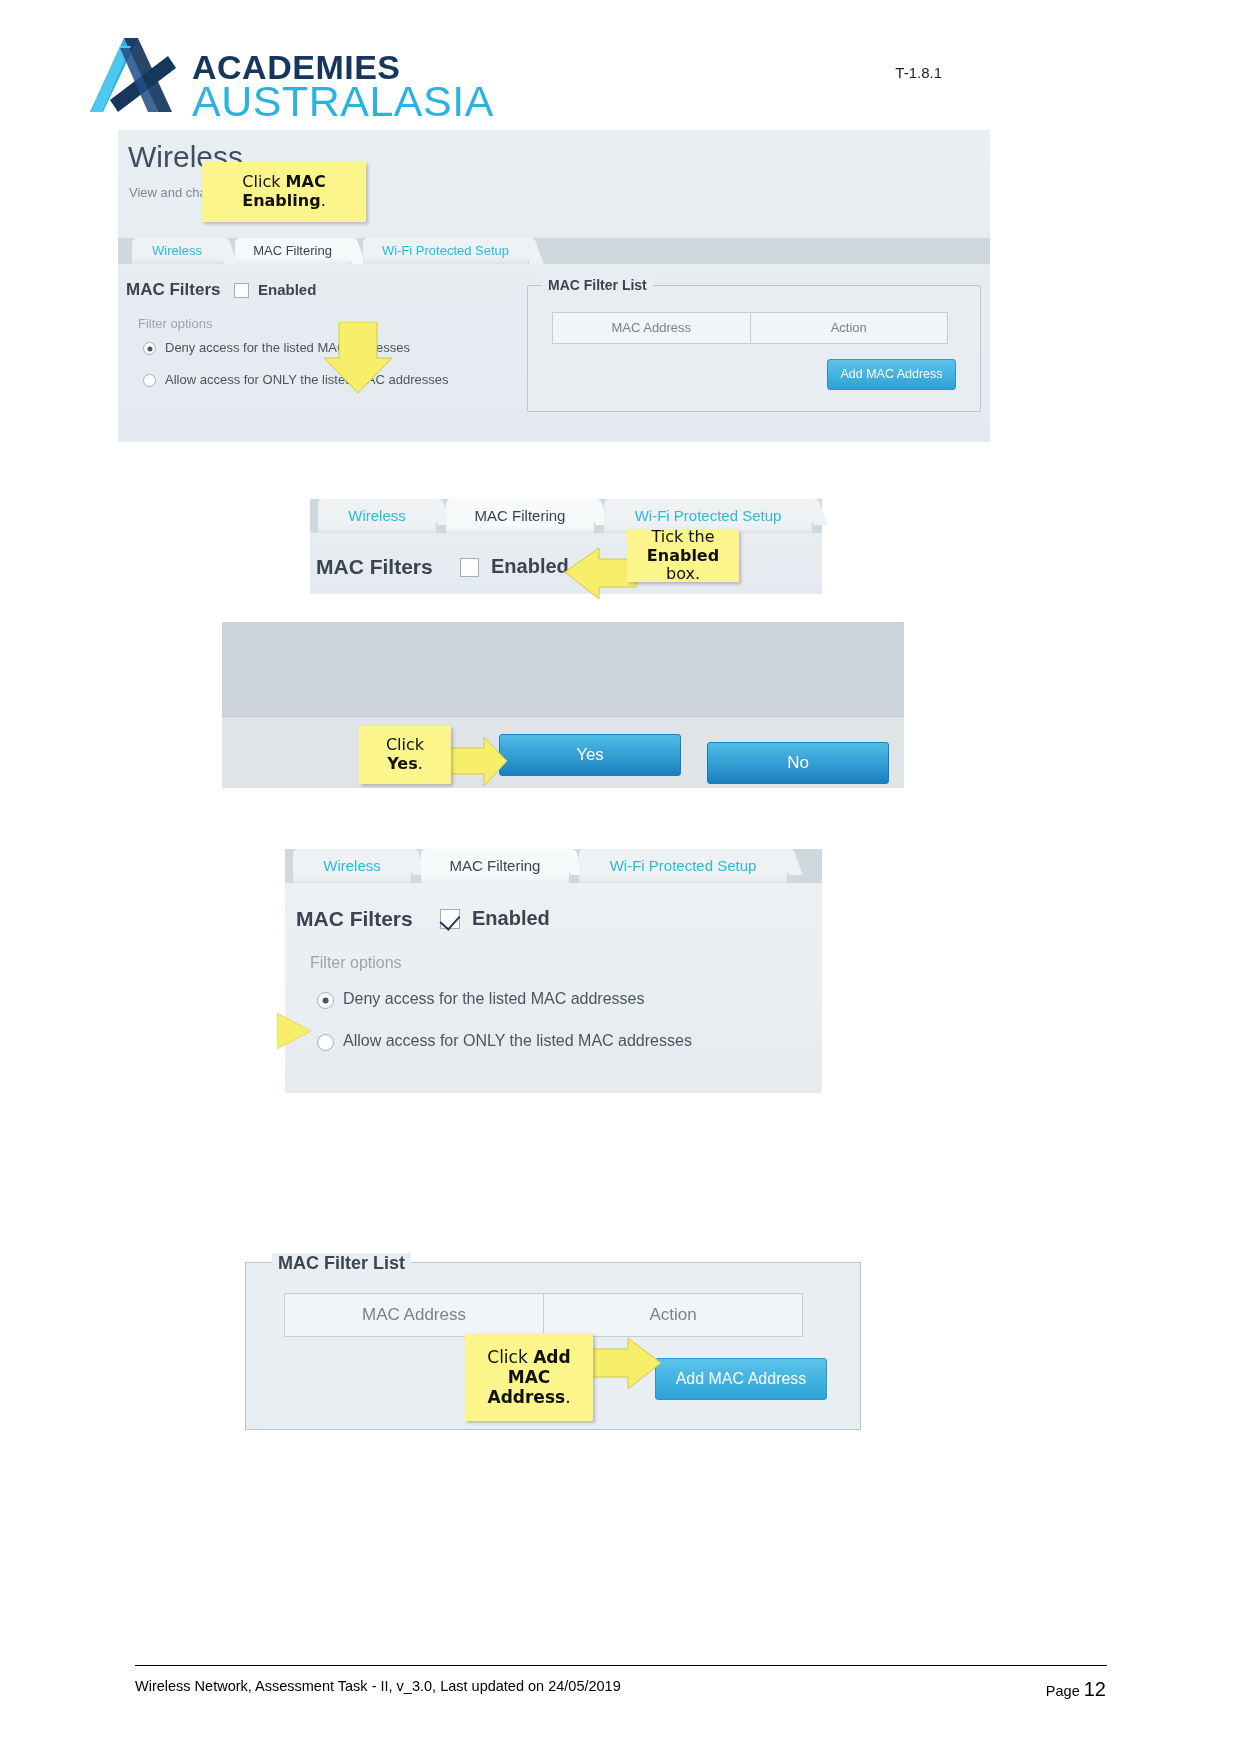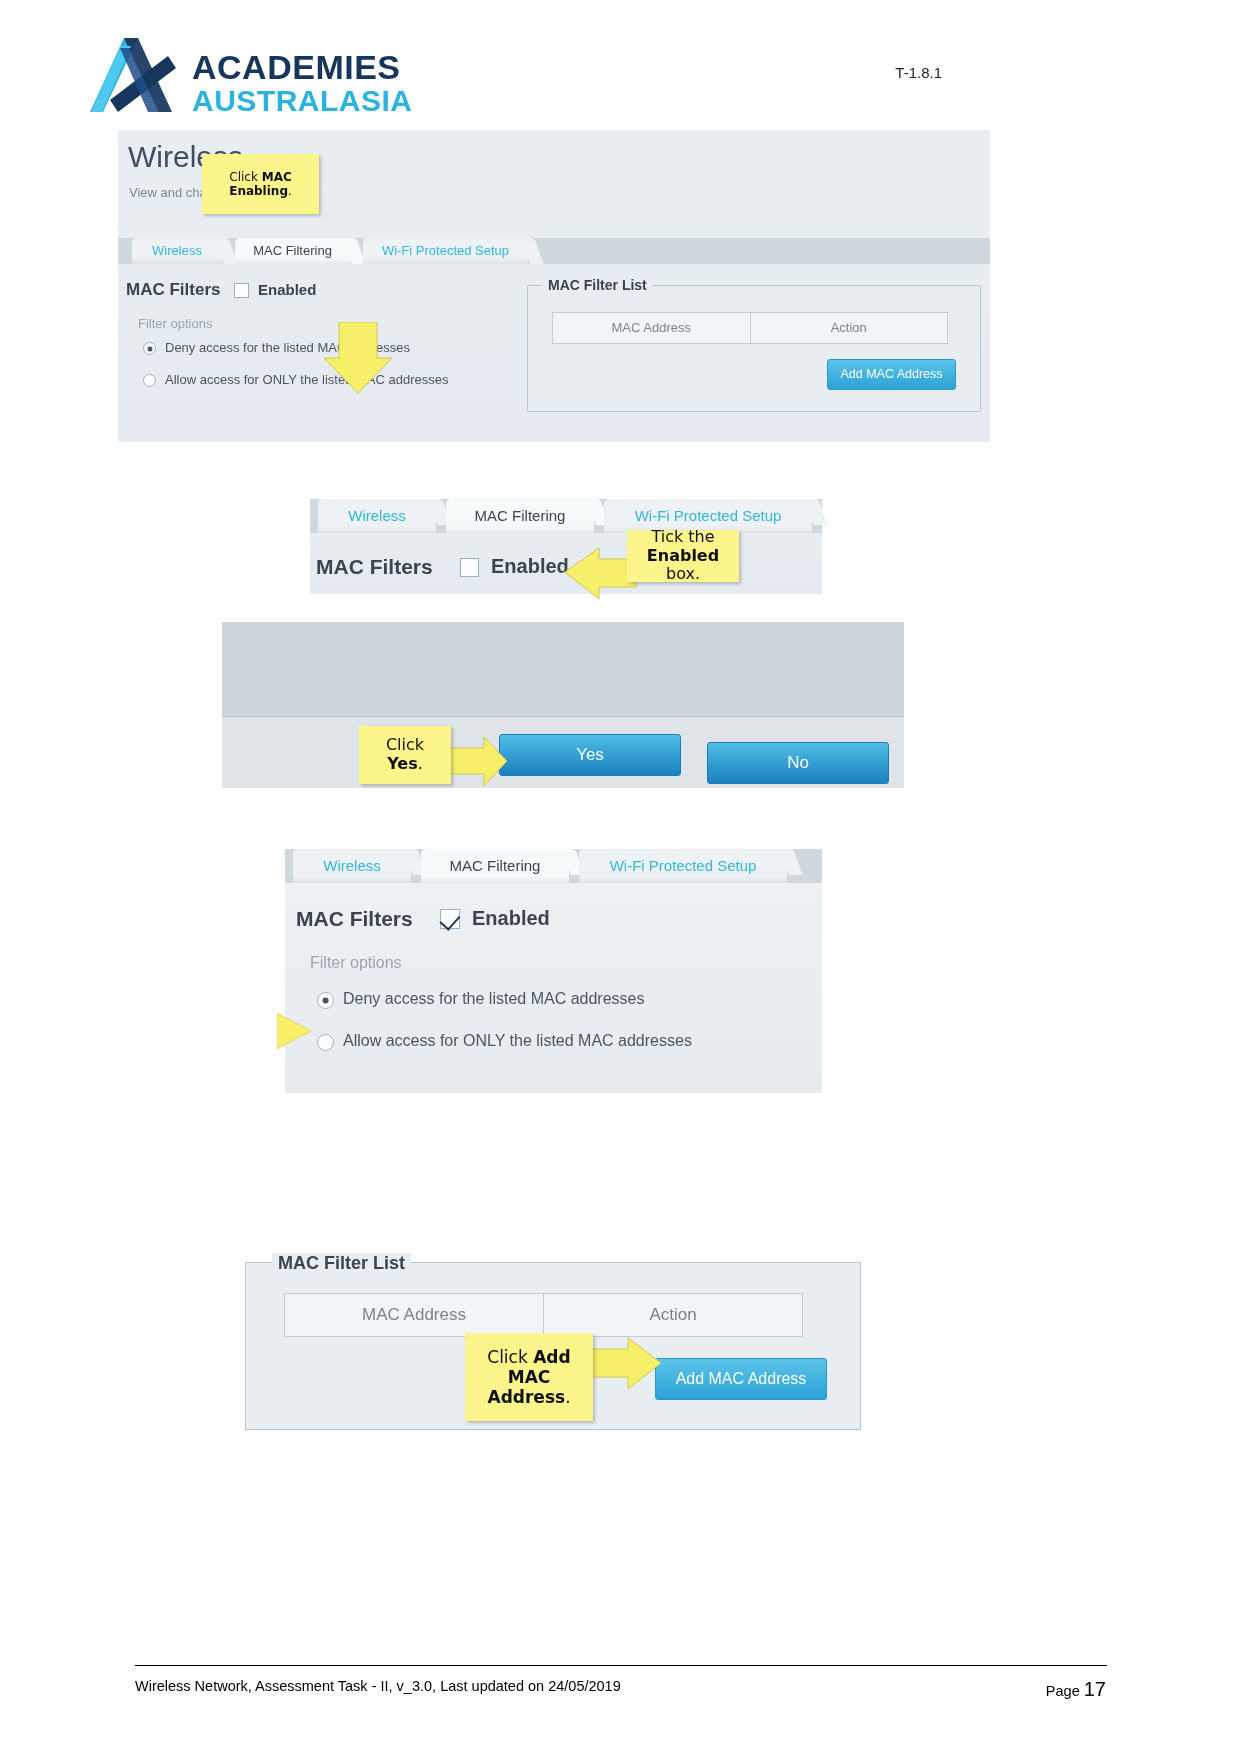--- a/index.html
+++ b/index.html
@@ -7,21 +7,21 @@
     width:1241px;height:1754px;background:#ffffff;
     font-family:"Liberation Sans", sans-serif;
     position:relative;overflow:hidden;
   }
 
   
   .doc-header{position:absolute;left:0;top:0;width:1077px;height:130px;}
   .logo{position:absolute;left:90px;top:36px;width:90px;height:78px;}
   .logo-text{position:absolute;left:192px;top:50px;}
   .logo-l1{font-size:34px;letter-spacing:.5px;font-weight:600;color:#16365c;line-height:34px;}
-  .logo-l2{font-size:30px;letter-spacing:.5px;font-weight:700;color:#2bb3e0;line-height:34px;}
+  .logo-l2{font-size:43px;letter-spacing:.5px;font-weight:400;color:#2bb3e0;line-height:34px;}
   .doc-code{position:absolute;right:135px;top:64px;font-size:15px;color:#231f20;}
 
   
   .panel{position:absolute;background:#e6ebef;}
   .tabstrip{position:absolute;left:0;right:0;height:26px;background:#cfd8dd;}
   .tab{
     position:absolute;top:0;height:26px;line-height:26px;
     text-align:center;font-size:13px;
     background:#eef2f5;
     border-top-left-radius:5px;border-top-right-radius:5px;
@@ -150,21 +150,21 @@
     <div class="thead" style="left:24px;top:26px;width:394px;height:30px;line-height:30px;font-size:13px;">
       <div class="th">MAC Address</div>
       <div class="th">Action</div>
     </div>
     <div class="btn-blue" style="left:299px;top:73px;width:127px;height:29px;line-height:29px;font-size:12.5px;">Add MAC Address</div>
   </div>
 
   <svg class="arrow" style="left:205px;top:192px;width:70px;height:72px;" viewBox="0 0 70 72">
     <polygon points="16,0 54,0 54,36 69,36 35,71 1,36 16,36" fill="#f7ef6a" stroke="#cfc84f" stroke-width="1"></polygon>
   </svg>
-  <div class="callout" style="left:84px;top:24px;width:117px;height:60px;font-size:12px;">
+  <div class="callout" style="left:84px;top:32px;width:164px;height:60px;font-size:16px;">
     <div><span>Click </span><b>MAC</b></div>
     <div><b>Enabling</b><span>.</span></div>
   </div>
 </div>
 
 <div class="panel" style="left:310px;top:499px;width:512px;height:95px;background:linear-gradient(#e9eef2,#e4eaef);">
 
   <div class="tabstrip" style="top:0;height:34px;">
     <div class="tab skew-r" style="left:8px;width:118px;height:34px;line-height:34px;font-size:15px;">
       <span>Wireless</span>
@@ -253,14 +253,14 @@
 </svg>
 <div class="callout" style="left:465px;top:1333px;width:128px;height:88px;font-size:17px;align-items:center;">
   <div><span>Click </span><b>Add</b></div>
   <div><b>MAC</b></div>
   <div><b>Address</b><span>.</span></div>
 </div>
 
 <div class="footer-rule"></div>
 <div class="footer footer-left">Wireless Network, Assessment Task - II, v_3.0, Last updated on 24/05/2019</div>
 <div class="footer footer-right">
-  <span>Page </span><span class="pagenum">17</span>
+  <span>Page </span><span class="pagenum">12</span>
 </div>
 
 </body></html>

